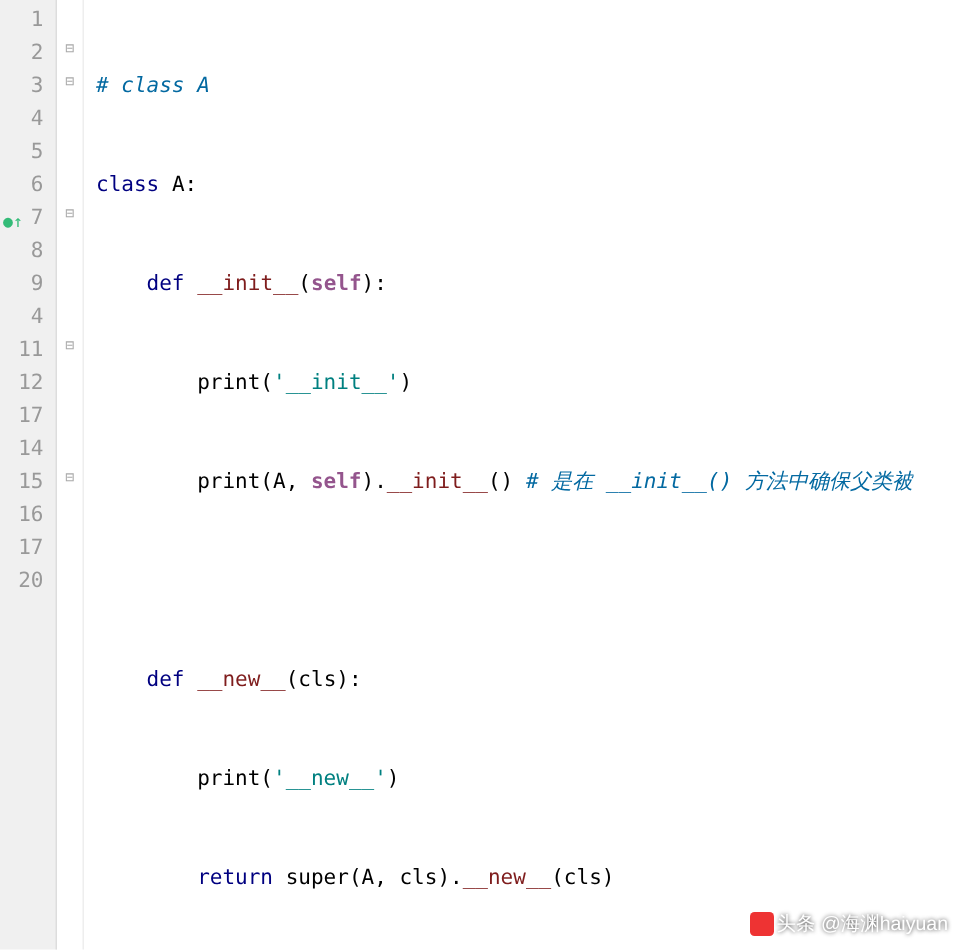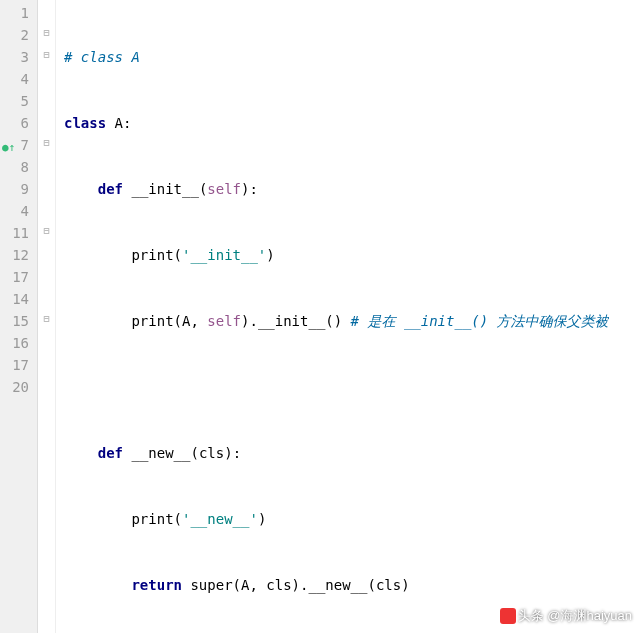--- a/index.html
+++ b/index.html
@@ -5,23 +5,23 @@
 * { margin: 0; padding: 0; box-sizing: border-box; }
 body { font-family: Menlo, Consolas, monospace; font-size: 14px; background: #fff; width: 640px; height: 633px; overflow: hidden; display: flex; flex-direction: column; }
 .editor { display: flex; flex: 0 0 auto; background: #fff; overflow: hidden; }
 .gutter { background: #f0f0f0; color: #999; text-align: right; padding: 2px 8px 2px 4px; user-select: none; line-height: 22px; min-width: 38px; border-right: 1px solid #ddd; }
 .gutter-line { height: 22px; position: relative; }
 .gutter-mark { position: absolute; left: -2px; color: #3b7; font-size: 11px; top: 3px; }
 .fold { background: #fff; width: 18px; border-right: 1px solid #eee; line-height: 22px; text-align: center; color: #aaa; font-size: 10px; }
 .fold div { height: 22px; }
 .code { padding: 2px 0 2px 8px; line-height: 22px; white-space: pre; overflow: hidden; }
 .code-line { height: 22px; }
-.kw { color: #000080; font-weight: bold; }
-.fn { color: #000000; }
-.self { color: #94558d; }
+.kw { color: #000080; font-weight: normal; }
+.fn { color: #7f1d1d; }
+.self { color: #94558d; font-weight: bold; }
 .str { color: #008080; font-weight: normal; }
 .cmt { color: #0369a1; font-style: italic; }
 .watermark { position: absolute; bottom: 8px; right: 8px; color: #fff; font-family: sans-serif; font-size: 13px; text-shadow: 0 0 3px rgba(0,0,0,0.8); display: flex; align-items: center; gap: 2px; }
 .watermark-icon { width: 16px; height: 16px; background: #e33; border-radius: 3px; display: inline-block; }
 </style>
 </head>
 <body>
 
 <div class="editor">
   <div class="gutter">

